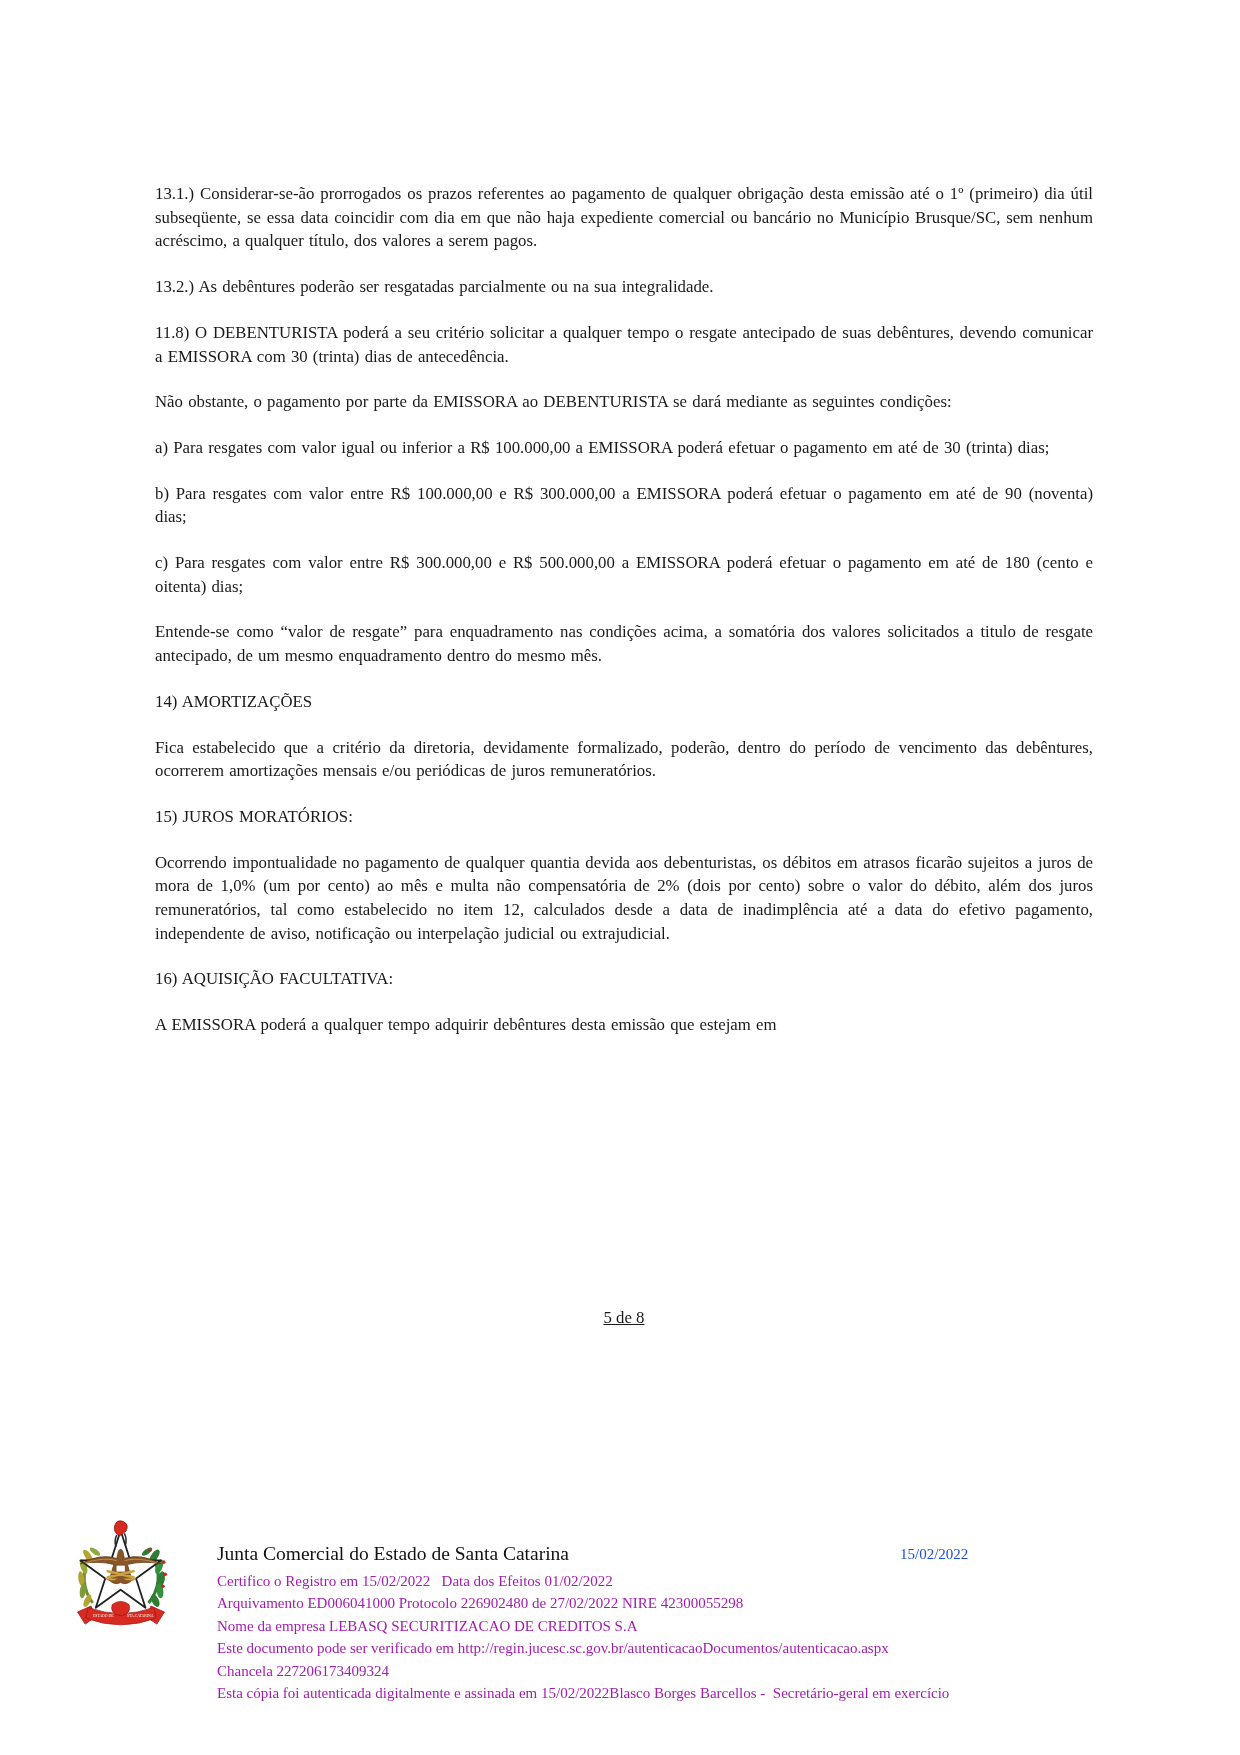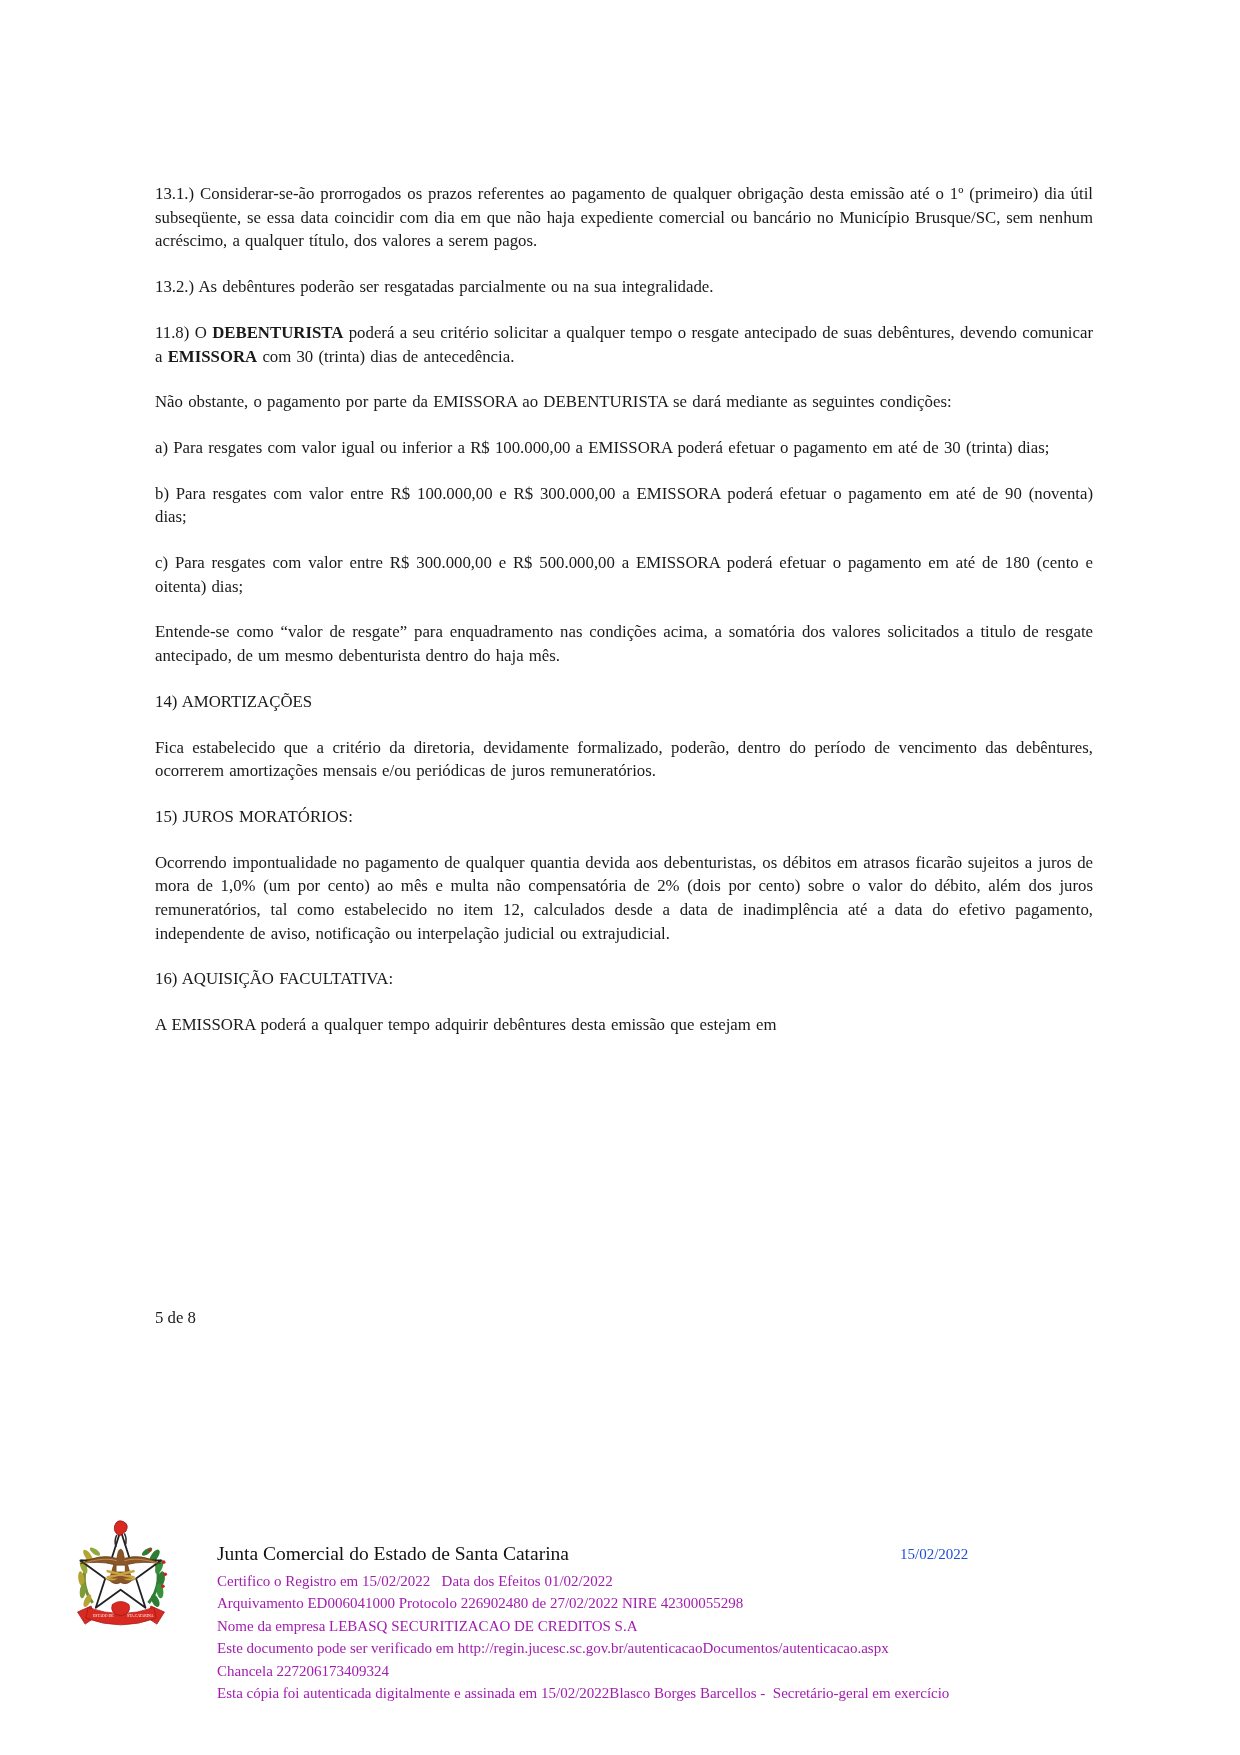--- a/index.html
+++ b/index.html
@@ -15,25 +15,25 @@
 
   .content { position: absolute; left: 155px; top: 182px; width: 938px; }
   .content p.para {
     margin: 0 0 22px 0;
     font-size: 16.8px;
     line-height: 23.7px;
     text-align: justify;
     color: #1a1a1a;
     word-spacing: 1px;
   }
-  .content p.para b { font-weight: bold; }
+  .content p.para b { font-weight: normal; }
 
   .page-number {
     position: absolute; left: 155px; top: 1308px; width: 938px;
-    font-size: 16.8px; color: #1a1a1a;
+    text-align: center; font-size: 16.8px; color: #1a1a1a; text-decoration: underline;
   }
 
   .footer { position: absolute; left: 12px; top: 1512px; width: 1240px; height: 220px; }
   .footer-logo { position: absolute; left: 58px; top: 4px; width: 102px; height: 118px; }
   .footer-text { position: absolute; left: 205px; top: 30px; width: 760px; }
   .footer-agency {
     font-size: 19.5px; line-height: 24px; color: #111; margin-bottom: 4px;
   }
   .footer-line {
     font-size: 15px; line-height: 22.4px; color: #a21caf;
@@ -50,21 +50,21 @@
 <div class="doc">
 
   <main class="content">
       <p class="para"><span>13.1.) Considerar-se-ão prorrogados os prazos referentes ao pagamento de qualquer obrigação desta emissão até o 1º (primeiro) dia útil subseqüente, se essa data coincidir com dia em que não haja expediente comercial ou bancário no Município Brusque/SC, sem nenhum acréscimo, a qualquer título, dos valores a serem pagos.</span></p>
       <p class="para"><span>13.2.) As debêntures poderão ser resgatadas parcialmente ou na sua integralidade.</span></p>
       <p class="para"><span>11.8) O </span><b>DEBENTURISTA</b><span> poderá a seu critério solicitar a qualquer tempo o resgate antecipado de suas debêntures, devendo comunicar a </span><b>EMISSORA</b><span> com 30 (trinta) dias de antecedência.</span></p>
       <p class="para"><span>Não obstante, o pagamento por parte da EMISSORA ao DEBENTURISTA se dará mediante as seguintes condições:</span></p>
       <p class="para"><span>a) Para resgates com valor igual ou inferior a R$ 100.000,00 a EMISSORA poderá efetuar o pagamento em até de 30 (trinta) dias;</span></p>
       <p class="para"><span>b) Para resgates com valor entre R$ 100.000,00 e R$ 300.000,00 a EMISSORA poderá efetuar o pagamento em até de 90 (noventa) dias;</span></p>
       <p class="para"><span>c) Para resgates com valor entre R$ 300.000,00 e R$ 500.000,00 a EMISSORA poderá efetuar o pagamento em até de 180 (cento e oitenta) dias;</span></p>
-      <p class="para"><span>Entende-se como “valor de resgate” para enquadramento nas condições acima, a somatória dos valores solicitados a titulo de resgate antecipado, de um mesmo debenturista dentro do haja mês.</span></p>
+      <p class="para"><span>Entende-se como “valor de resgate” para enquadramento nas condições acima, a somatória dos valores solicitados a titulo de resgate antecipado, de um mesmo enquadramento dentro do mesmo mês.</span></p>
       <p class="para"><span>14) AMORTIZAÇÕES</span></p>
       <p class="para"><span>Fica estabelecido que a critério da diretoria, devidamente formalizado, poderão, dentro do período de vencimento das debêntures, ocorrerem amortizações mensais e/ou periódicas de juros remuneratórios.</span></p>
       <p class="para"><span>15) JUROS MORATÓRIOS:</span></p>
       <p class="para"><span>Ocorrendo impontualidade no pagamento de qualquer quantia devida aos debenturistas, os débitos em atrasos ficarão sujeitos a juros de mora de 1,0% (um por cento) ao mês e multa não compensatória de 2% (dois por cento) sobre o valor do débito, além dos juros remuneratórios, tal como estabelecido no item 12, calculados desde a data de inadimplência até a data do efetivo pagamento, independente de aviso, notificação ou interpelação judicial ou extrajudicial.</span></p>
       <p class="para"><span>16) AQUISIÇÃO FACULTATIVA:</span></p>
       <p class="para"><span>A EMISSORA poderá a qualquer tempo adquirir debêntures desta emissão que estejam em</span></p>
     </main>
 
   <div class="page-number">5 de 8</div>
 

